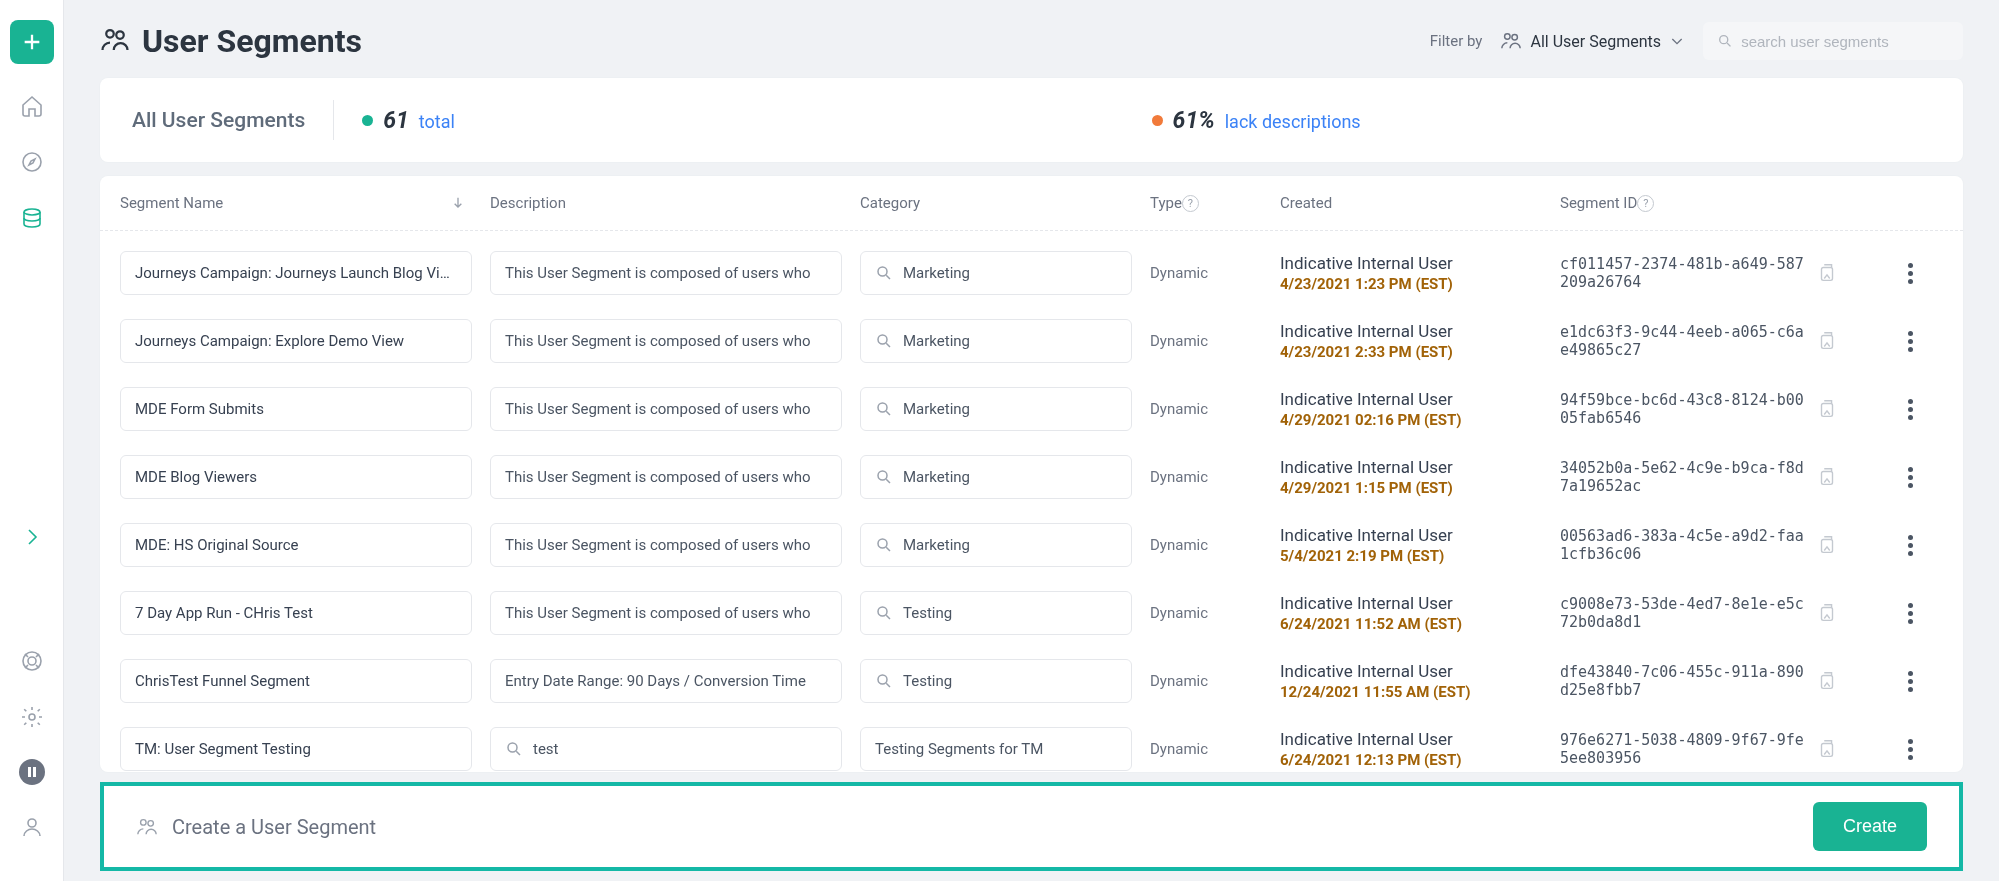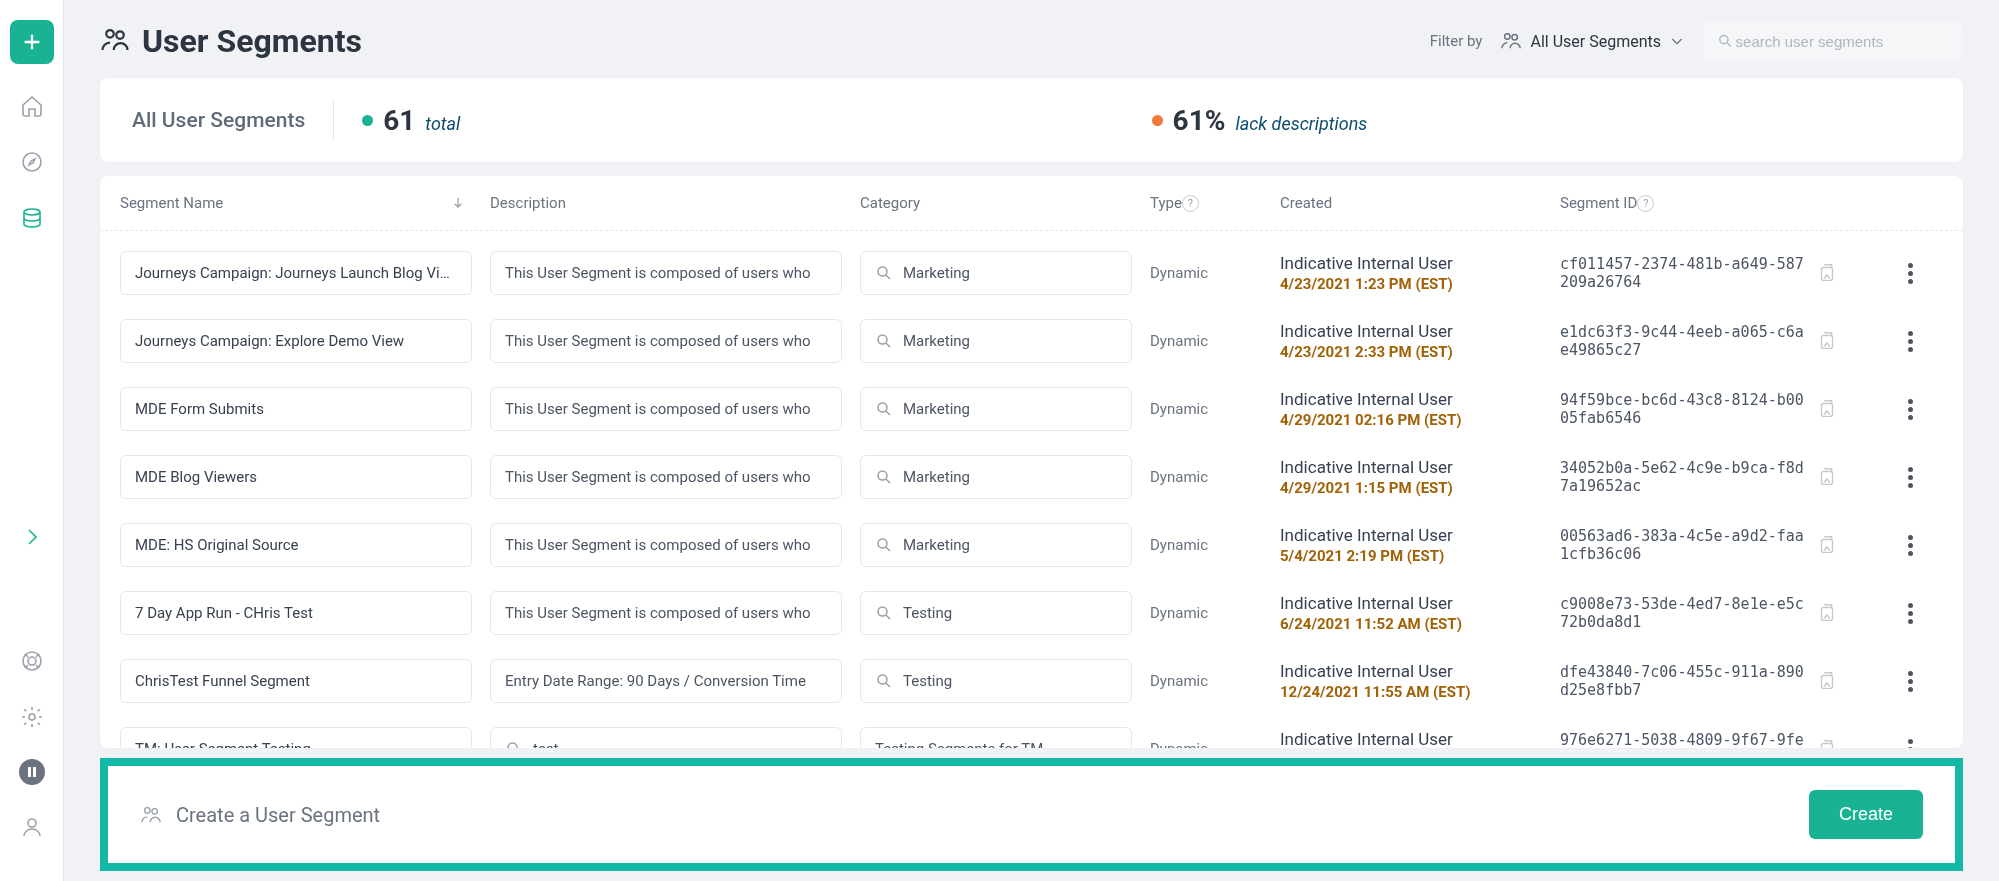--- a/index.html
+++ b/index.html
@@ -50,38 +50,38 @@
   display:flex;align-items:center;justify-content:space-between;margin-bottom:18px;
 }
 .page-title-left { display:flex;align-items:center;gap:12px; }
 .page-title-left svg{width:30px;height:30px;stroke:#2c3540;fill:none;stroke-width:1.8;}
 .page-title { font-size:32px;font-weight:700;color:#2c3540; }
 .page-title-right { display:flex;align-items:center;gap:18px; }
 .filter-label{color:#6b7280;font-size:15px;}
 .filter-dd{display:flex;align-items:center;gap:8px;color:#2c3540;font-size:16px;cursor:pointer;}
 .filter-dd svg.people{width:22px;height:22px;stroke:#6b7280;fill:none;stroke-width:1.6;}
 .filter-dd svg.chev{width:16px;height:16px;stroke:#6b7280;fill:none;stroke-width:2;}
-.search-wrap{background:#f5f6f8;border-radius:6px;padding:10px 14px;display:flex;align-items:center;gap:2px;width:260px;}
+.search-wrap{background:#f5f6f8;border-radius:6px;padding:10px 14px;display:flex;align-items:center;gap:8px;width:260px;}
 .search-wrap svg{width:18px;height:18px;stroke:#b0b5bd;fill:none;stroke-width:2;}
 .search-wrap input{border:none;background:transparent;outline:none;font-size:15px;color:#666;width:100%;}
 .search-wrap input::placeholder{color:#b0b5bd;}
 
 .stats-card{
   background:#fff;border-radius:8px;padding:22px 32px;
   display:flex;align-items:center;gap:10px;margin-bottom:14px;
   box-shadow:0 0 0 1px #edf0f3;
 }
 .stats-heading{font-size:21px;color:#5f6b7a;font-weight:500;}
 .divider{width:1px;height:40px;background:#e5e7eb;margin:0 18px;}
 .stat{display:flex;align-items:baseline;gap:10px;}
 .dot{width:11px;height:11px;border-radius:50%;display:inline-block;align-self:center;}
 .dot.teal{background:#19b393;}
 .dot.orange{background:#f17a3a;}
-.stat-value{font-size:28px;font-weight:700;color:#2c3540;}
-.stat-label{font-size:18px;color:#0c4a6e;font-style:italic;}
+.stat-value{font-size:23px;font-weight:700;color:#2c3540;font-style:italic;}
+.stat-label{font-size:18px;color:#3b82f6;}
 .stat-group{flex:1;display:flex;}
 
 .table-card{background:#fff;border-radius:8px;padding:0;flex:1;box-shadow:0 0 0 1px #edf0f3;overflow:hidden;display:flex;flex-direction:column;}
 .table-head{
   display:grid;
   grid-template-columns: 370px 370px 290px 130px 280px 370px;
   padding:18px 20px 18px 20px;
   color:#6b7280;font-size:15px;
   border-bottom:1px dashed #e5e7eb;
 }
@@ -110,23 +110,23 @@
 .cell-created .author{color:#374151;font-size:17px;margin-bottom:2px;}
 .cell-created .date{color:#a16207;font-size:15px;font-weight:bold;}
 .cell-id{display:flex;align-items:center;gap:12px;}
 .cell-id .idtext{font-family:ui-monospace,Menlo,monospace;font-size:15px;color:#4b5563;overflow:hidden;}
 .copy-ic{width:22px;height:22px;flex-shrink:0;}
 .copy-ic svg{width:22px;height:22px;stroke:#c4c9d0;fill:none;stroke-width:1.5;}
 .kebab{display:flex;flex-direction:column;gap:3px;align-items:center;cursor:pointer;padding:6px;}
 .kebab span{width:5px;height:5px;background:#4b5563;border-radius:50%;}
 
 .create-bar{
-  border:8px solid #14b8a6;
+  border:4px solid #14b8a6;
   background:#fff;border-radius:0;
-  padding:24px 32px;display:flex;align-items:center;justify-content:space-between;
+  padding:16px 32px;display:flex;align-items:center;justify-content:space-between;
   margin-top:10px;margin-bottom:10px;
 }
 .create-left{display:flex;align-items:center;gap:14px;color:#6b7280;font-size:20px;}
 .create-left svg{width:22px;height:22px;stroke:#9aa1ac;fill:none;stroke-width:1.5;}
 .create-btn{
   background:#19b393;color:#fff;border:none;border-radius:6px;
   padding:14px 30px;font-size:18px;cursor:pointer;
 }
 </style>
 </head>

